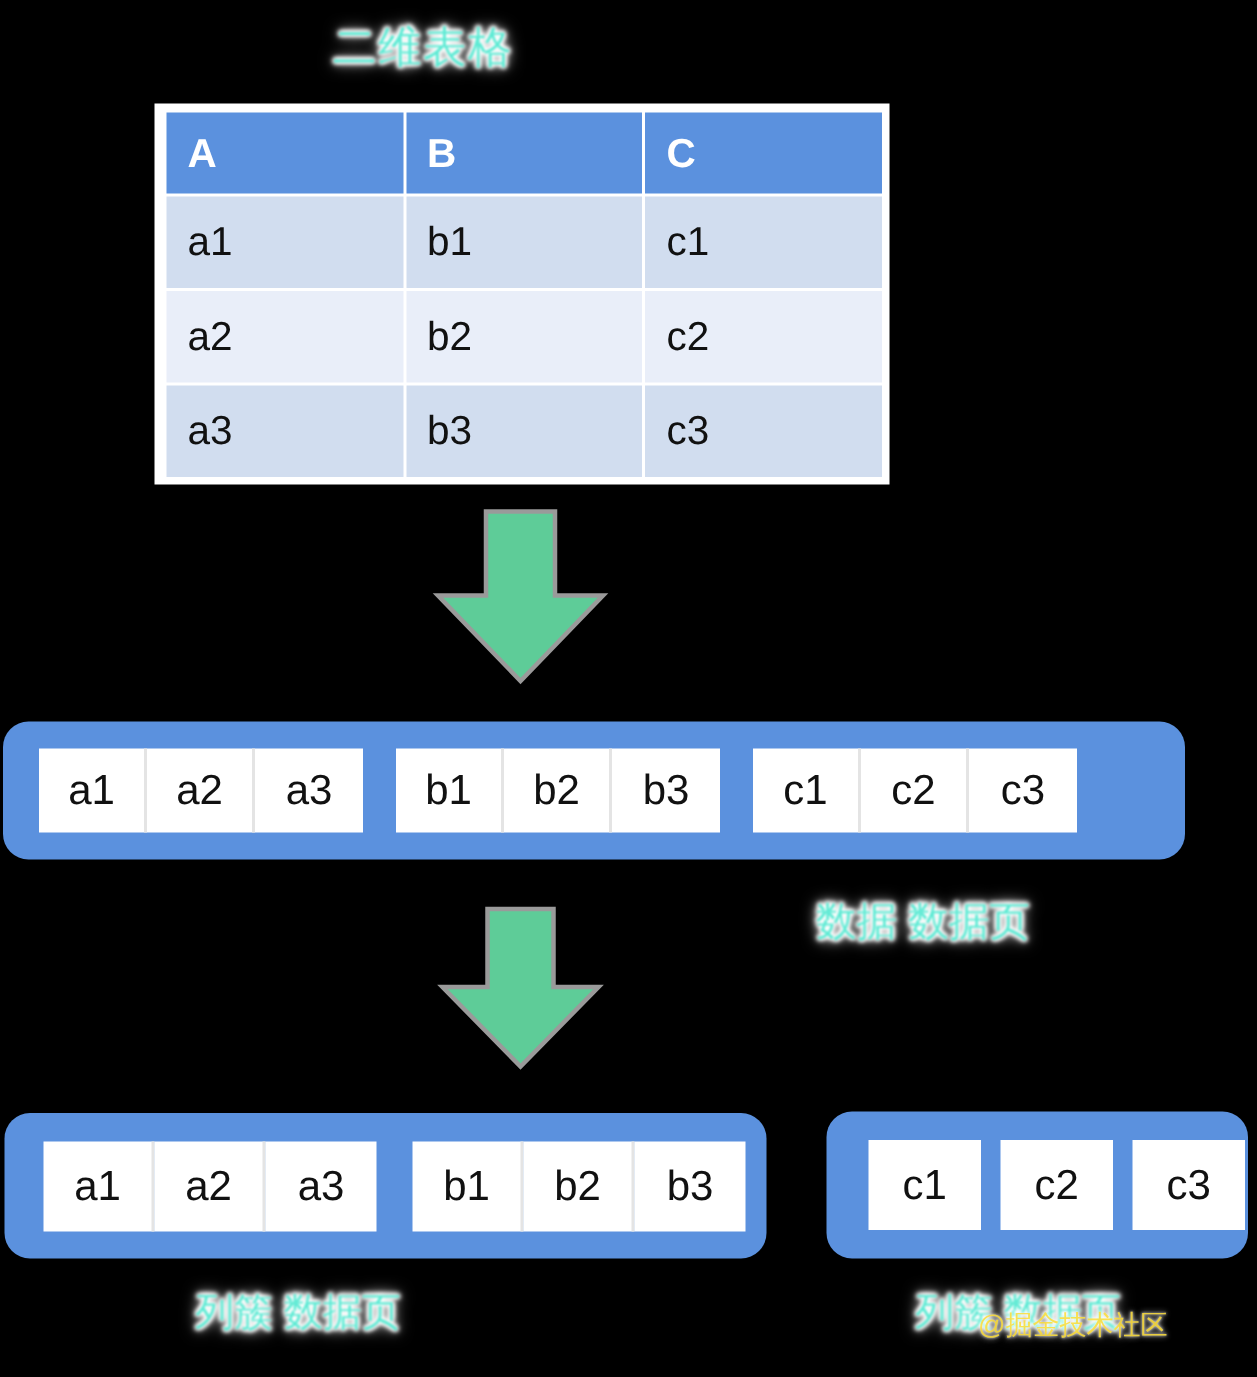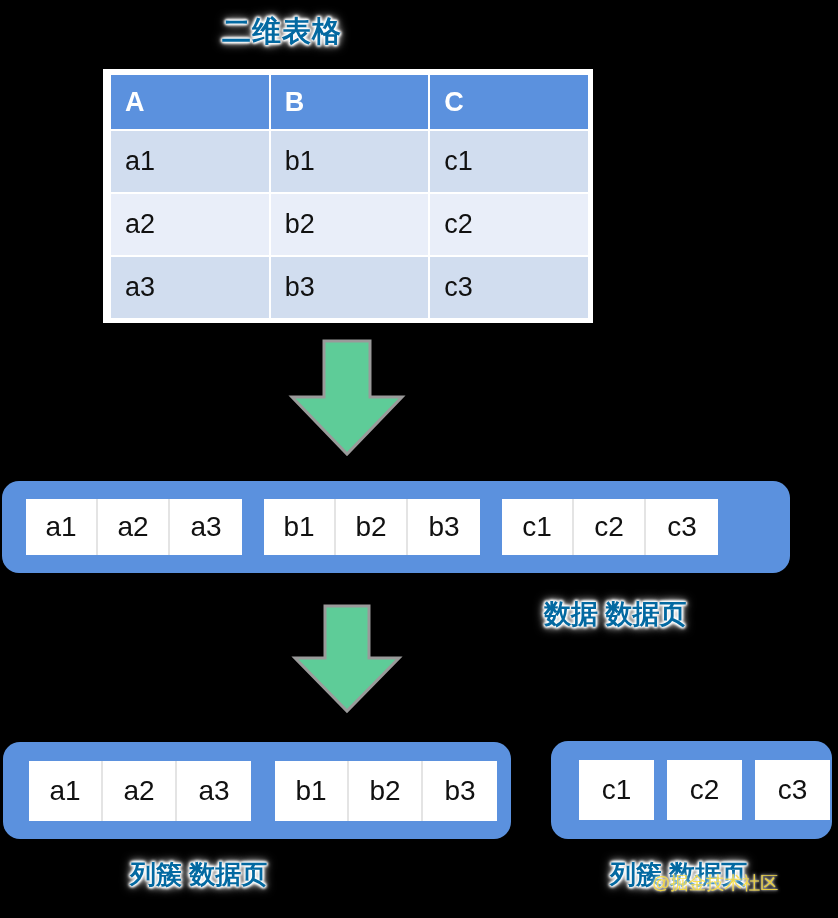--- a/index.html
+++ b/index.html
@@ -12,22 +12,22 @@
     height: 918px;
     position: relative;
     overflow: hidden;
     font-family: "Liberation Sans", "DejaVu Sans", sans-serif;
     color: #ffffff;
   }
 
   
   .caption {
     position: absolute;
-    color: #0369a1;
-    font-weight: 700;
+    color: #5eead4;
+    font-weight: 400;
     white-space: nowrap;
     text-shadow:
        0 0 2px #ffffff,
        0 0 4px #ffffff,
        0 0 7px #ffffff,
        0 0 11px #ffffff,
        1px 0 3px #ffffff,
       -1px 0 3px #ffffff,
        0 1px 3px #ffffff,
        0 -1px 3px #ffffff;

